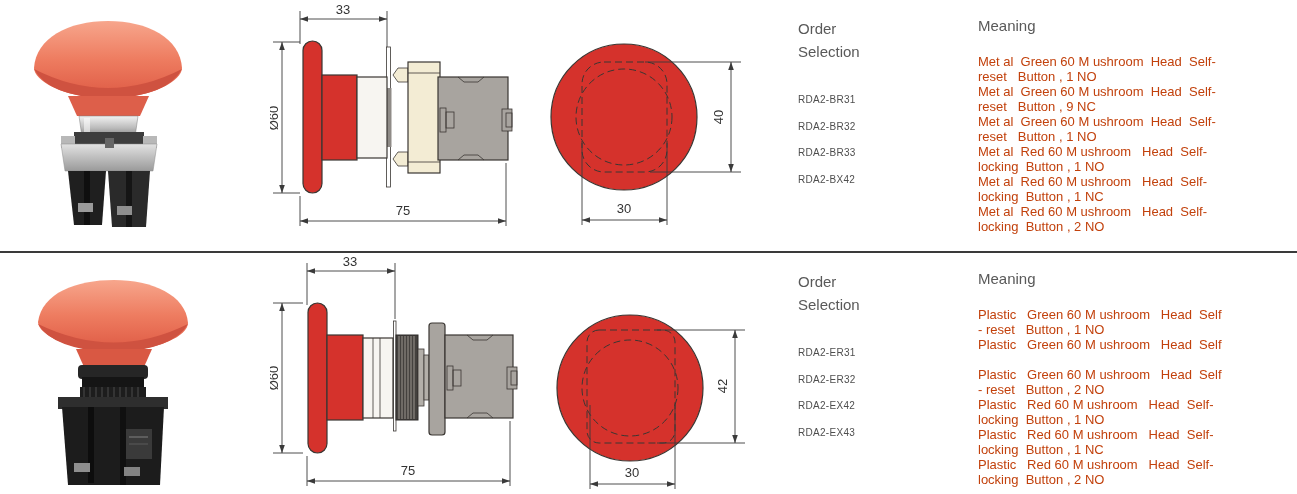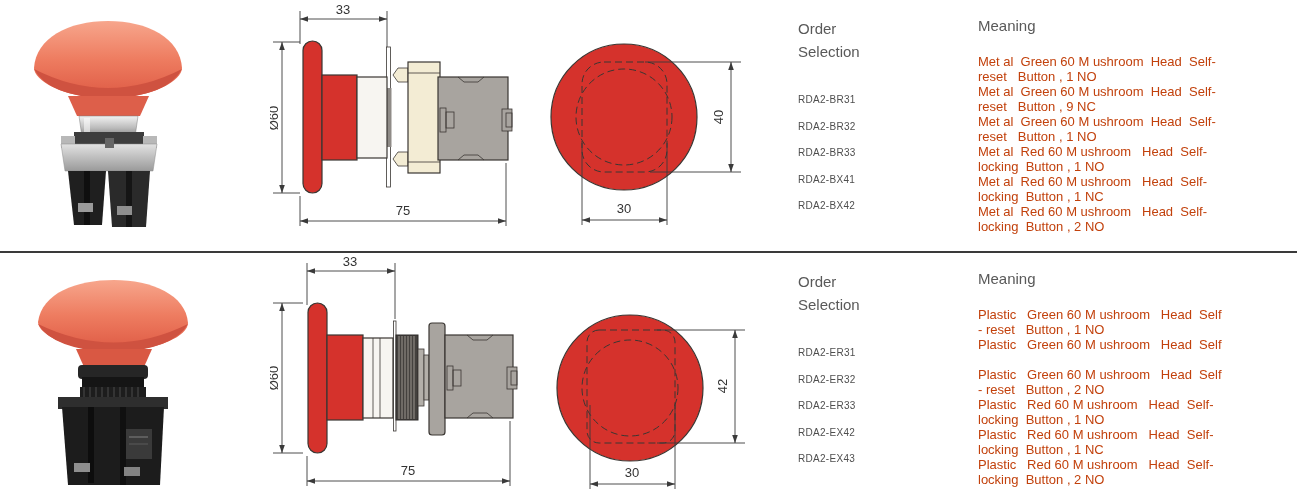--- a/index.html
+++ b/index.html
@@ -149,21 +149,20 @@
       </g>
     </svg>
 
     <div class="order-col">
       <div class="col-header">Order
 Selection</div>
       <ul class="models">
         <li>RDA2-BR31</li>
         <li>RDA2-BR32</li>
         <li>RDA2-BR33</li>
-        <li>RDA2-BX41</li>
         <li>RDA2-BX42</li>
       </ul>
     </div>
 
     <div class="meaning-col">
       <div class="col-header">Meaning</div>
       <div class="meaning-items">
         <div class="meaning-item">
           <div class="m-line">Met al  Green 60 M ushroom  Head  Self-</div>
           <div class="m-line">reset   Button , 1 NO</div>
@@ -320,21 +319,20 @@
         <text x="87" y="224" font-size="13" text-anchor="middle">30</text>
       </g>
     </svg>
 
     <div class="order-col">
       <div class="col-header">Order
 Selection</div>
       <ul class="models">
         <li>RDA2-ER31</li>
         <li>RDA2-ER32</li>
-        <li>RDA2-ER33</li>
         <li>RDA2-EX42</li>
         <li>RDA2-EX43</li>
       </ul>
     </div>
 
     <div class="meaning-col">
       <div class="col-header">Meaning</div>
       <div class="meaning-items">
         <div class="meaning-item">
           <div class="m-line">Plastic   Green 60 M ushroom   Head  Self</div>

